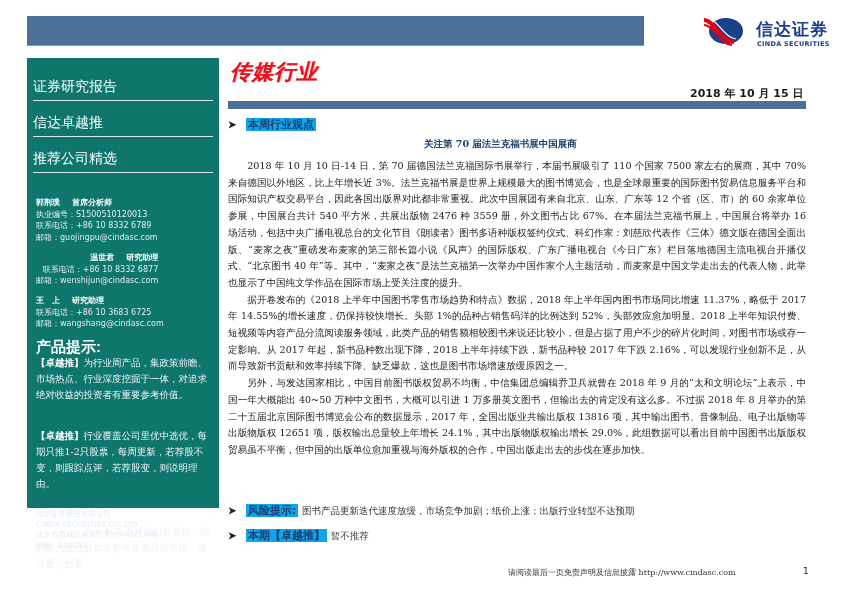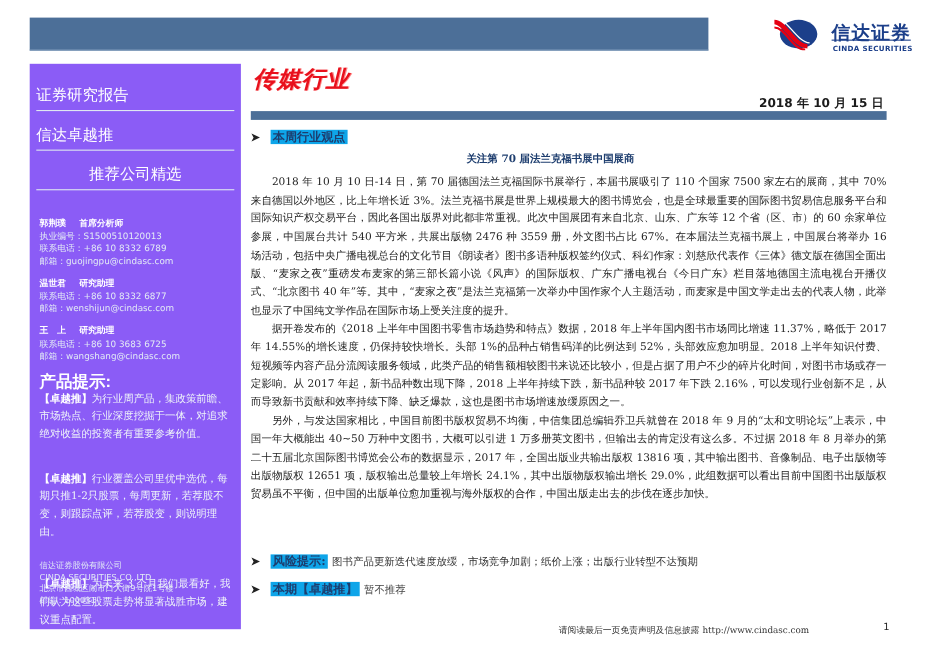--- a/index.html
+++ b/index.html
@@ -12,29 +12,29 @@
   .top-bar {
     position: absolute; left: 27px; top: 16px; width: 617px; height: 29px;
     background: #4c6f98; border-bottom: 1px solid #7f9cbb;
   }
   .logo {
     position: absolute; left: 702px; top: 14px; width: 140px; height: 36px;
   }
   .logo .mark { position: absolute; left: 0; top: 2px; width: 42px; height: 30px; }
   .logo .cn {
     position: absolute; left: 54px; top: 4px; font-size: 17px; font-weight: bold;
-    color: #1c3f8a; letter-spacing: 1px; white-space: nowrap; text-decoration: underline;
+    color: #1c3f8a; letter-spacing: 1px; white-space: nowrap;
   }
   .logo .en {
     position: absolute; left: 55px; top: 26px; font-size: 6.5px; font-weight: bold;
     color: #1c3f8a; letter-spacing: 0.3px; white-space: nowrap;
   }
   .sidebar {
-    position: absolute; left: 27px; top: 58px; width: 192px; height: 514px;
-    background: #8b5cf6; color: #fff;
+    position: absolute; left: 27px; top: 58px; width: 192px; height: 450px;
+    background: #0f766e; color: #fff;
   }
   .sb-nav {
     position: absolute; left: 6px; width: 180px; font-size: 14px; color: #fff;
     padding-bottom: 4px; border-bottom: 1px solid #dfe7f1;
   }
   .analyst { position: absolute; left: 9px; font-size: 8px; line-height: 11.5px; color: #e3ebf5; }
   .analyst .name { font-weight: bold; color: #fff; font-family: "DejaVu Serif", serif; }
   .analyst .name span { margin-left: 12px; }
   .product-title {
     position: absolute; left: 9px; top: 280px; font-size: 15px; font-weight: bold;
@@ -94,29 +94,29 @@
     <path d="M2 9 C12 9, 18 29, 30 29" stroke="#e60012" stroke-width="2" fill="none"></path>
     <path d="M4 1 C14 1, 22 22, 34 23" stroke="#ffffff" stroke-width="1.2" fill="none"></path>
   </svg>
   <div class="cn">信达证券</div>
   <div class="en">CINDA SECURITIES</div>
 </div>
 
 <div class="sidebar">
   <div class="sb-nav" style="top:20px;">证券研究报告</div>
   <div class="sb-nav" style="top:56px;">信达卓越推</div>
-  <div class="sb-nav" style="top:92px;text-align:center;">推荐公司精选</div>
+  <div class="sb-nav" style="top:92px;">推荐公司精选</div>
 
   <div class="analyst" style="top:139px;">
     <div class="name"><b>郭荆璞</b><span>首席分析师</span></div>
     <div>执业编号：S1500510120013</div>
     <div>联系电话：+86 10 8332 6789</div>
     <div>邮箱：guojingpu@cindasc.com</div>
   </div>
-  <div class="analyst" style="top:194px;">
+  <div class="analyst" style="top:194px;text-align:right;">
     <div class="name"><b>温世君</b><span>研究助理</span></div>
     <div>联系电话：+86 10 8332 6877</div>
     <div>邮箱：wenshijun@cindasc.com</div>
   </div>
   <div class="analyst" style="top:237px;">
     <div class="name"><b>王　上</b><span>研究助理</span></div>
     <div>联系电话：+86 10 3683 6725</div>
     <div>邮箱：wangshang@cindasc.com</div>
   </div>
 

